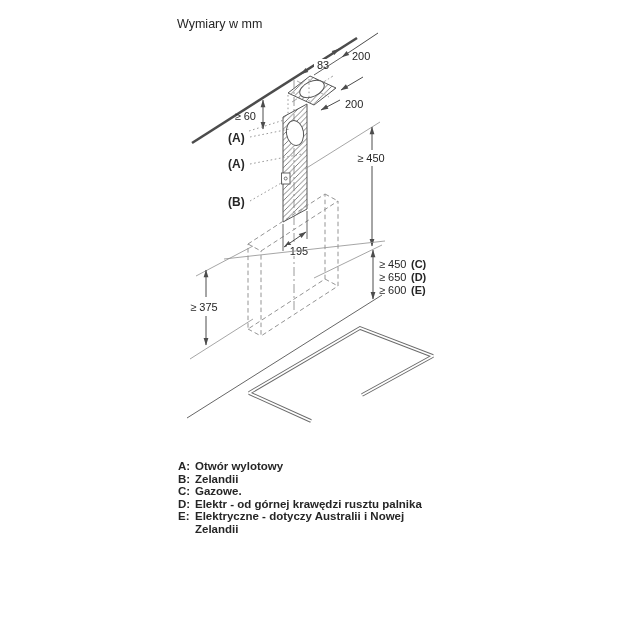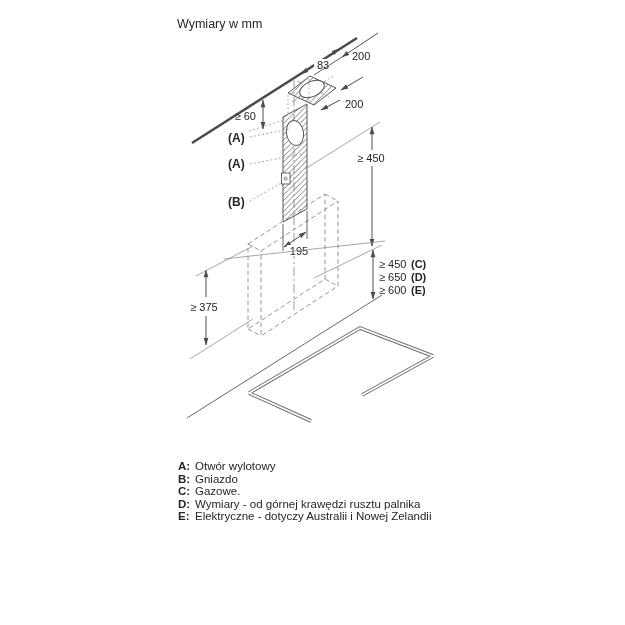--- a/index.html
+++ b/index.html
@@ -8,21 +8,21 @@
   svg{position:absolute;left:0;top:0;}
   svg text{fill:#262626;font-family:"Liberation Sans",sans-serif;}
   .t-title{font-size:12.5px;}
   .t-dim{font-size:11px;}
   .t-callout{font-size:12px;font-weight:bold;}
   .t-key{font-size:11px;font-weight:bold;}
   .legend{position:absolute;left:178px;top:460px;width:270px;color:#262626;
           font-size:11.5px;line-height:12.5px;}
   .legend-row{display:flex;}
   .legend-key{font-weight:bold;width:17px;flex:none;}
-  .legend-text{width:247px;}
+  .legend-text{width:247px;font-weight:bold;}
 </style>
 </head>
 <body>
 
 <div class="canvas">
 
 <svg width="625" height="625" viewBox="0 0 625 625">
   <defs>
     <pattern id="hatch" patternUnits="userSpaceOnUse" width="5.5" height="5.5">
       <path d="M0,5.5 L5.5,0" stroke="#737373" stroke-width="0.9" fill="none"></path>
@@ -147,29 +147,29 @@
   </g>
 </svg>
 
 <div class="legend">
   <div class="legend-row">
     <span class="legend-key">A:</span>
     <span class="legend-text">Otwór wylotowy</span>
   </div>
   <div class="legend-row">
     <span class="legend-key">B:</span>
-    <span class="legend-text">Gniazdo</span>
+    <span class="legend-text">Zelandii</span>
   </div>
   <div class="legend-row">
     <span class="legend-key">C:</span>
     <span class="legend-text">Gazowe.</span>
   </div>
   <div class="legend-row">
     <span class="legend-key">D:</span>
-    <span class="legend-text">Wymiary - od górnej krawędzi rusztu palnika</span>
+    <span class="legend-text">Elektr - od górnej krawędzi rusztu palnika</span>
   </div>
   <div class="legend-row">
     <span class="legend-key">E:</span>
     <span class="legend-text">Elektryczne - dotyczy Australii i Nowej Zelandii</span>
   </div>
 </div>
 
 </div>
 
 </body></html>

